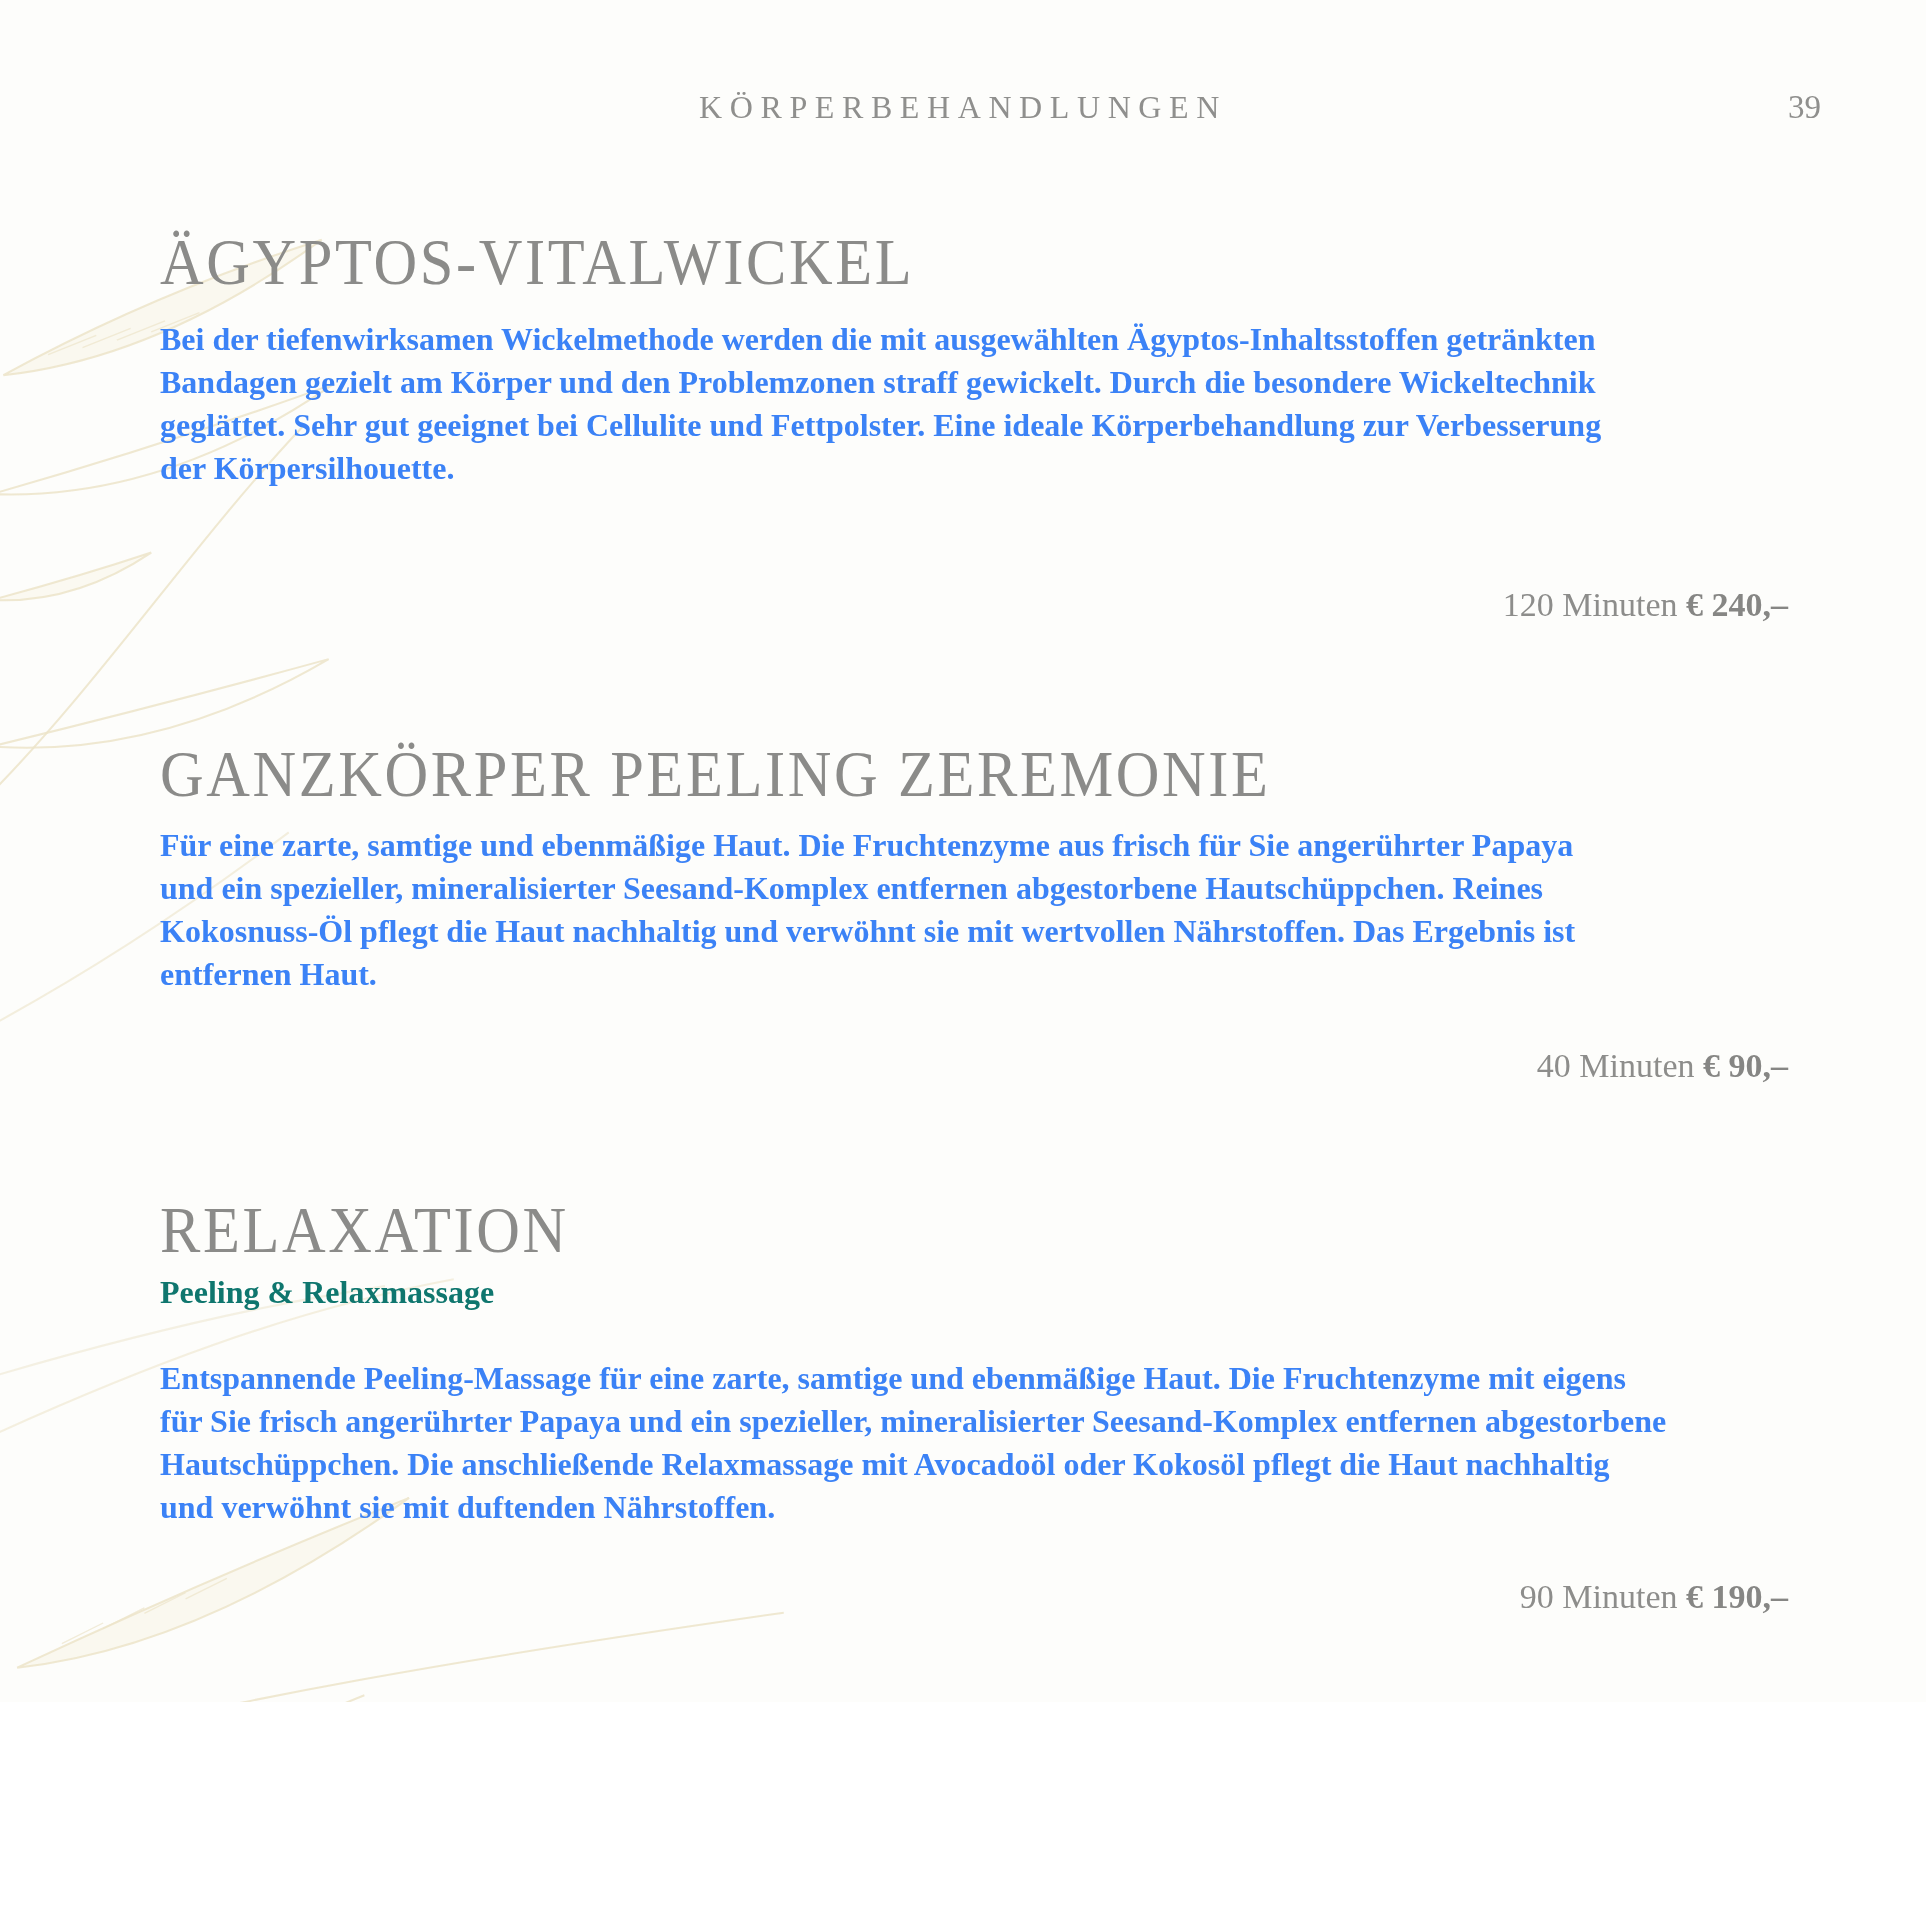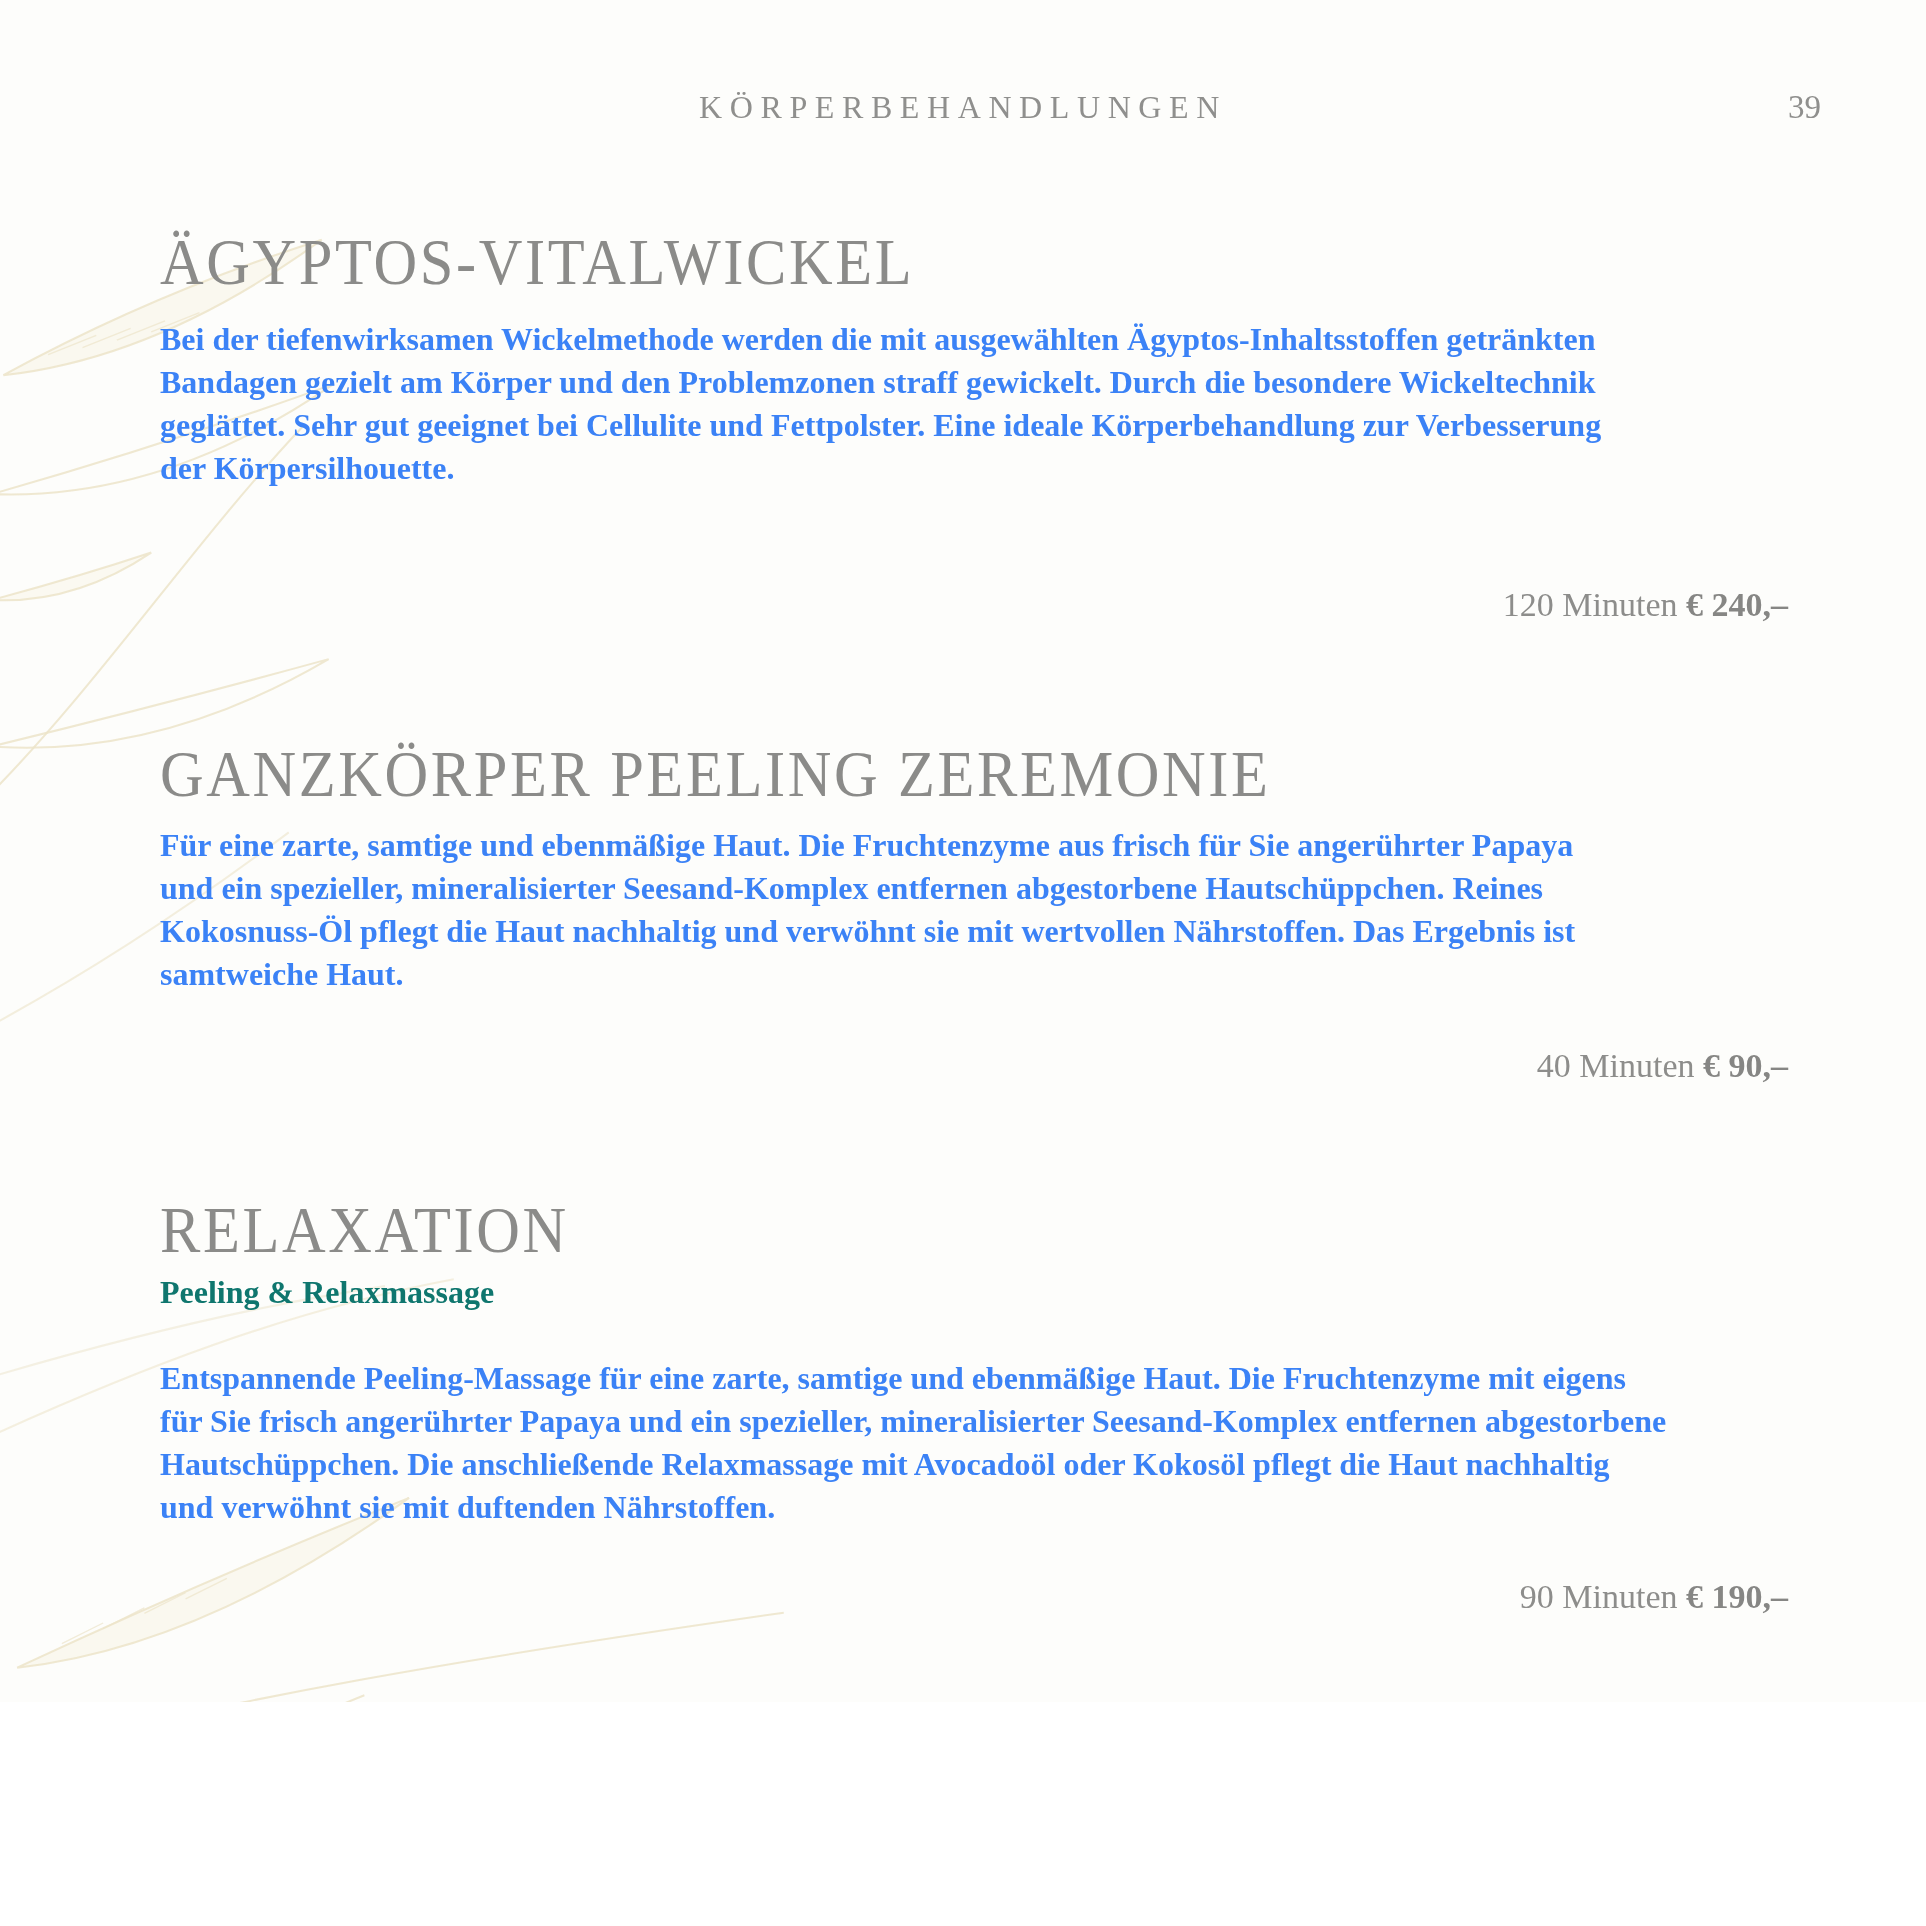--- a/index.html
+++ b/index.html
@@ -103,21 +103,21 @@
     <span class="duration">120 Minuten</span>
     <span> </span>
     <span class="price">€ 240,–</span>
   </div>
 
   <h1 class="section-title" style="top:742px">GANZKÖRPER PEELING ZEREMONIE</h1>
   <div class="para" style="top:824px">
     <div class="bline">Für eine zarte, samtige und ebenmäßige Haut. Die Fruchtenzyme aus frisch für Sie angerührter Papaya</div>
     <div class="bline">und ein spezieller, mineralisierter Seesand-Komplex entfernen abgestorbene Hautschüppchen. Reines</div>
     <div class="bline">Kokosnuss-Öl pflegt die Haut nachhaltig und verwöhnt sie mit wertvollen Nährstoffen. Das Ergebnis ist</div>
-    <div class="bline">samtweiche Haut.</div>
+    <div class="bline">entfernen Haut.</div>
   </div>
   <div class="price-line" style="top:1044px">
     <span class="duration">40 Minuten</span>
     <span> </span>
     <span class="price">€ 90,–</span>
   </div>
 
   <h1 class="section-title" style="top:1198px">RELAXATION</h1>
   <div class="subtitle" style="top:1271px">Peeling &amp; Relaxmassage</div>
   <div class="para" style="top:1357px">

